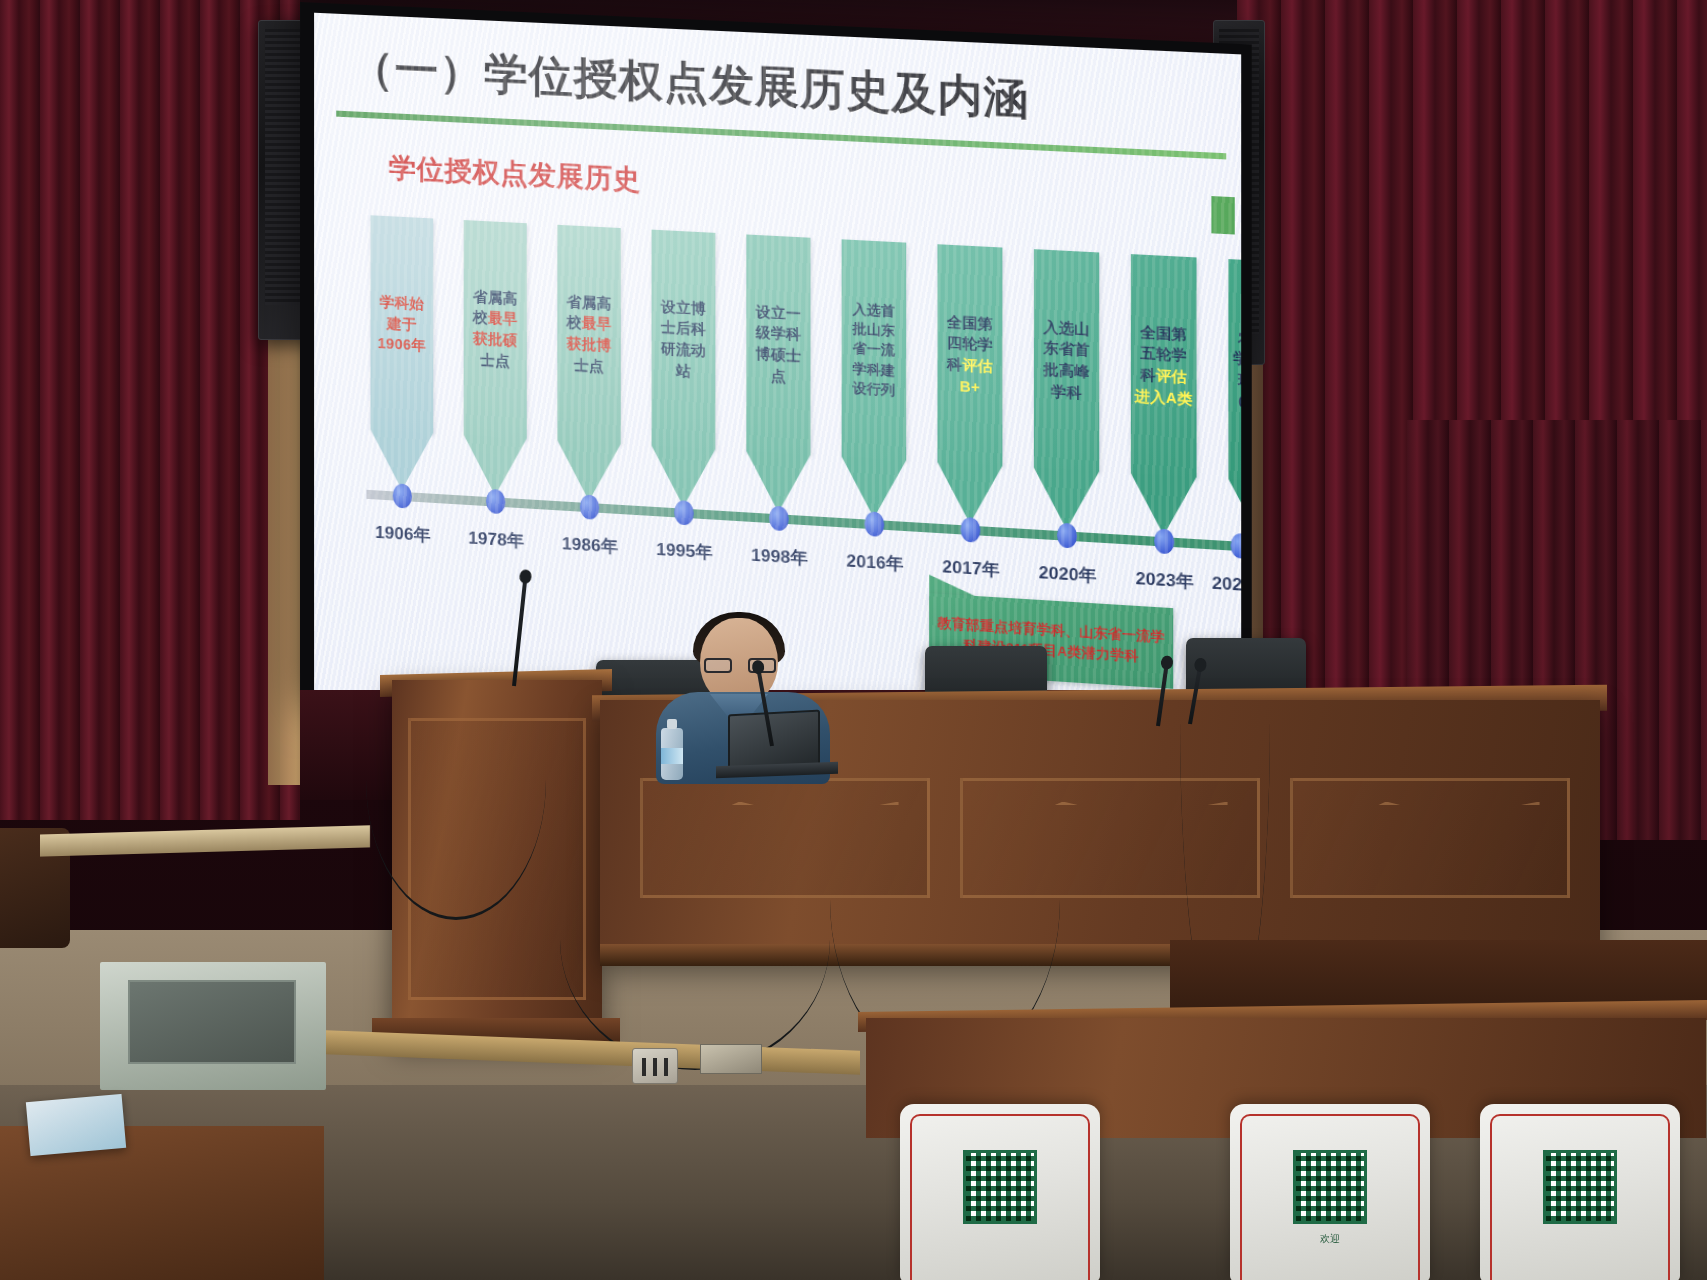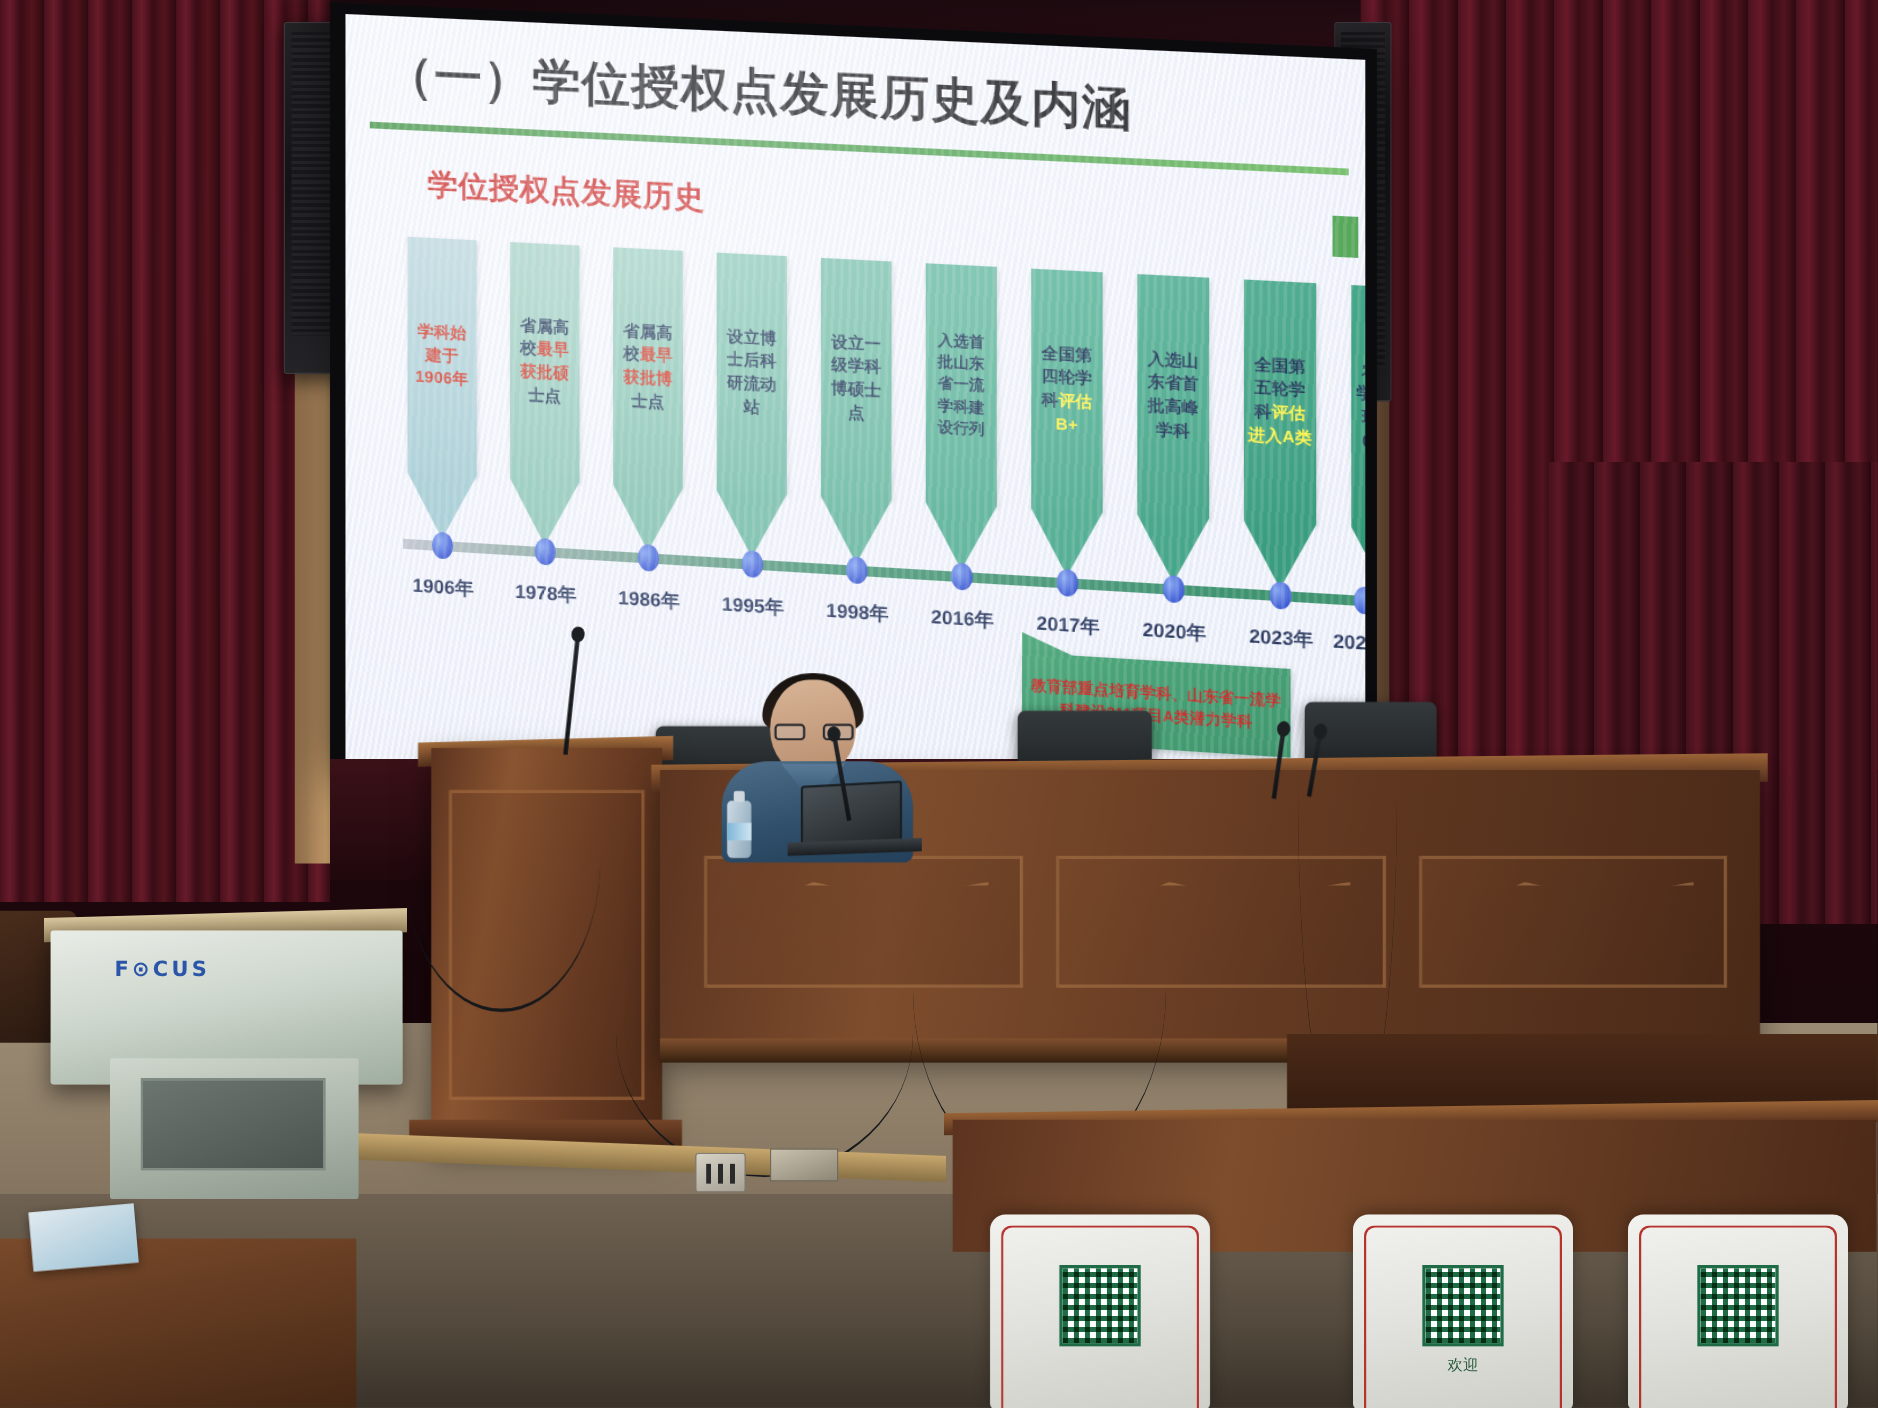--- a/index.html
+++ b/index.html
@@ -367,21 +367,21 @@
     width: 74px; height: 74px;
     background-color: #fff;
     background-image:
       repeating-linear-gradient(90deg, #1f6b46 0 5px, transparent 5px 10px),
       repeating-linear-gradient(0deg, #1f6b46 0 5px, transparent 5px 10px);
     background-blend-mode: multiply;
     border: 3px solid #1f6b46;
   }
   .qr-cap {
     position: absolute; left: 50%; transform: translateX(-50%); top: 128px;
-    font-size: 14px; color: #2d5f42; white-space: nowrap;
+    font-size: 10px; color: #2d5f42; white-space: nowrap;
   }
   .corner-seat {
     position: absolute; left: -10px; top: 828px; width: 80px; height: 120px;
     background: linear-gradient(160deg, #4a2d1c, #2a1910);
     border-radius: 8px;
   }
   .book {
     position: absolute; left: 28px; top: 1098px; width: 96px; height: 54px;
     background: linear-gradient(160deg, #dfe9ef, #9fc4d6);
     transform: rotate(-5deg);
@@ -617,23 +617,20 @@
   <div class="cable" style="left:830px;top:900px;width:230px;height:170px;"></div>
   <div class="cable" style="left:1180px;top:720px;width:90px;height:330px;"></div>
 
   <div class="stage-edge"></div>
   <div class="floor-front"></div>
   <div class="outlet"></div>
   <div class="floorbox"></div>
 
   <div class="corner-seat"></div>
   <div class="focus-top"></div>
-  <div class="focus-console">
-    <div class="focus-logo">F⊙CUS</div>
-  </div>
   <div class="focus-lower">
     <div class="focus-door"></div>
   </div>
   <div class="desk-front"></div>
   <div class="book"></div>
 
   <div class="bench-back"></div>
   <div class="bench-top"></div>
   <div class="bench"></div>
 

